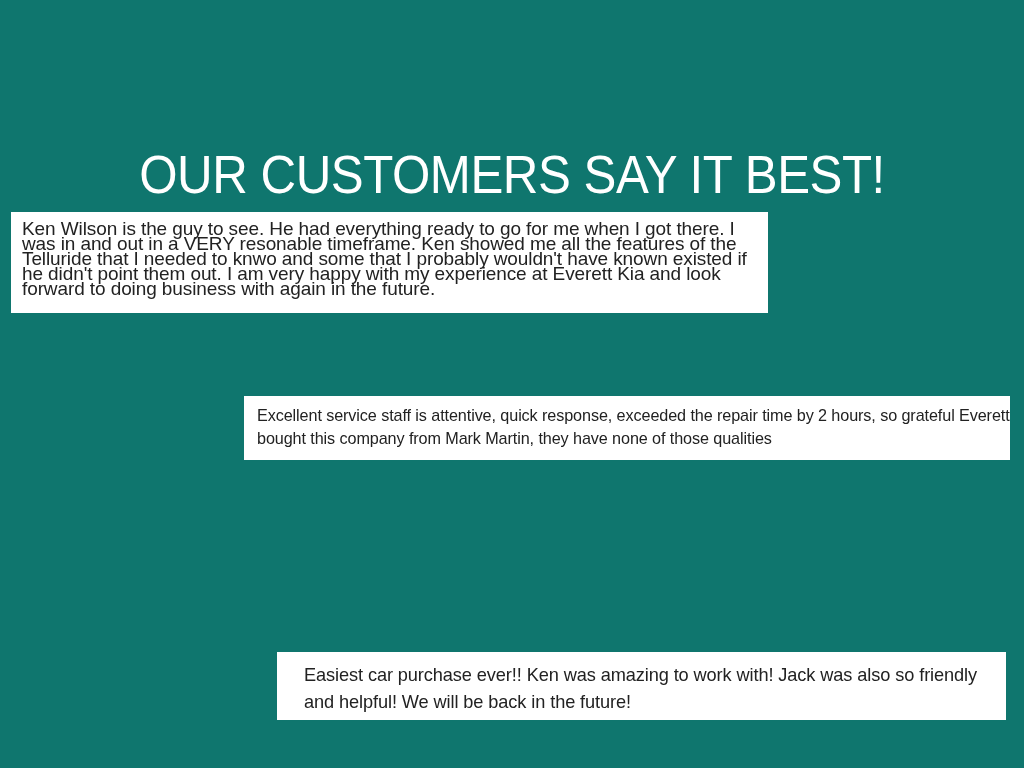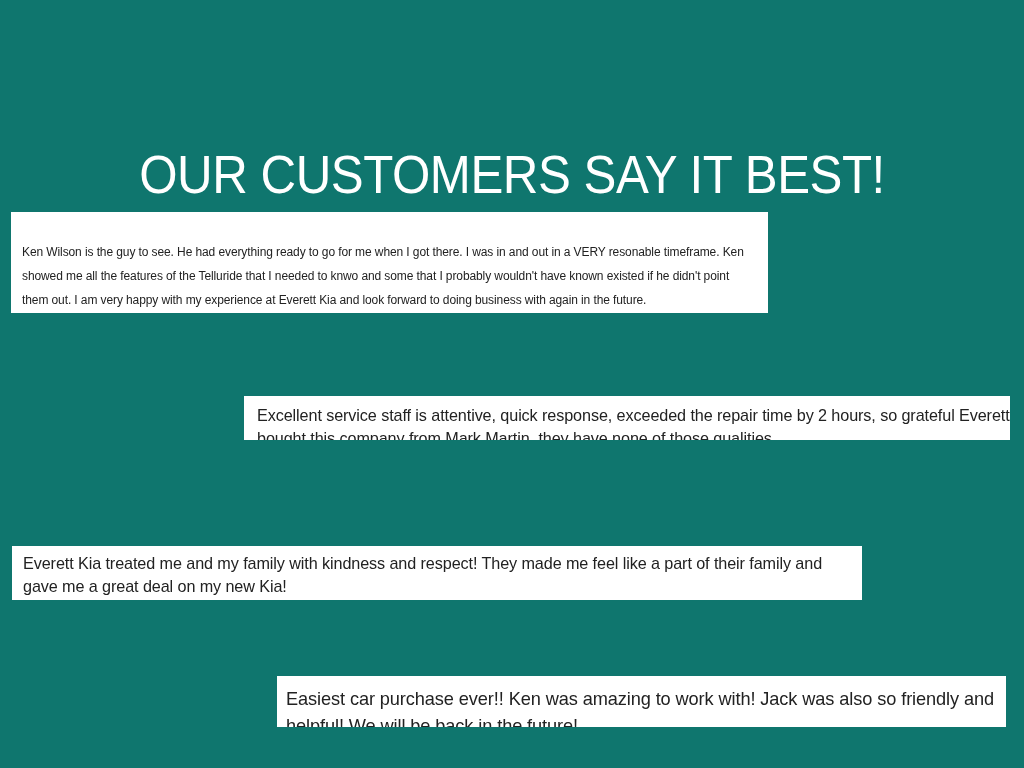--- a/index.html
+++ b/index.html
@@ -57,32 +57,31 @@
 
   
   #testimonial-1 {
     left: 11px;
     top: 212px;
     width: 757px;
     height: 101px;
     padding: 9px 11px 8px 11px;
   }
   #testimonial-1 .quote-text {
-    font-size: 12px;
-    line-height: 24px;
+    font-size: 19px;
+    line-height: 15px;
     letter-spacing: -0.1px;
-    margin-top: 19px;
   }
 
   
   #testimonial-2 {
     left: 244px;
     top: 396px;
     width: 766px;
-    height: 44px;
+    height: 64px;
     padding: 8px 0 8px 13px;
   }
   #testimonial-2 .quote-text {
     font-size: 16.2px;
     line-height: 23px;
     letter-spacing: -0.1px;
   }
 
   
   #testimonial-3 {
@@ -94,24 +93,24 @@
   }
   #testimonial-3 .quote-text {
     font-size: 16.2px;
     line-height: 23px;
     letter-spacing: -0.1px;
   }
 
   
   #testimonial-4 {
     left: 277px;
-    top: 676px;
+    top: 652px;
     width: 729px;
-    height: 51px;
-    padding: 10px 12px 10px 9px;
+    height: 68px;
+    padding: 10px 12px 10px 27px;
   }
   #testimonial-4 .quote-text {
     font-size: 18.2px;
     line-height: 27px;
     letter-spacing: -0.1px;
   }
 </style>
 </head>
 <body>
 
@@ -120,21 +119,18 @@
   <h1 id="slide-title">OUR CUSTOMERS SAY IT BEST!</h1>
 
   <div class="testimonial" id="testimonial-1">
     <span class="quote-text">Ken Wilson is the guy to see. He had everything ready to go for me when I got there. I was in and out in a VERY resonable timeframe. Ken showed me all the features of the Telluride that I needed to knwo and some that I probably wouldn't have known existed if he didn't point them out. I am very happy with my experience at Everett Kia and look forward to doing business with again in the future.</span>
   </div>
 
   <div class="testimonial" id="testimonial-2">
     <span class="quote-text">Excellent service staff is attentive, quick response, exceeded the repair time by 2 hours, so grateful Everett bought this company from Mark Martin, they have none of those qualities</span>
   </div>
 
-  <div class="testimonial" id="testimonial-3">
-    <span class="quote-text">Everett Kia treated me and my family with kindness and respect! They made me feel like a part of their family and gave me a great deal on my new Kia!</span>
-  </div>
 
   <div class="testimonial" id="testimonial-4">
     <span class="quote-text">Easiest car purchase ever!! Ken was amazing to work with! Jack was also so friendly and helpful! We will be back in the future!</span>
   </div>
 
 </div>
 
 </body></html>

